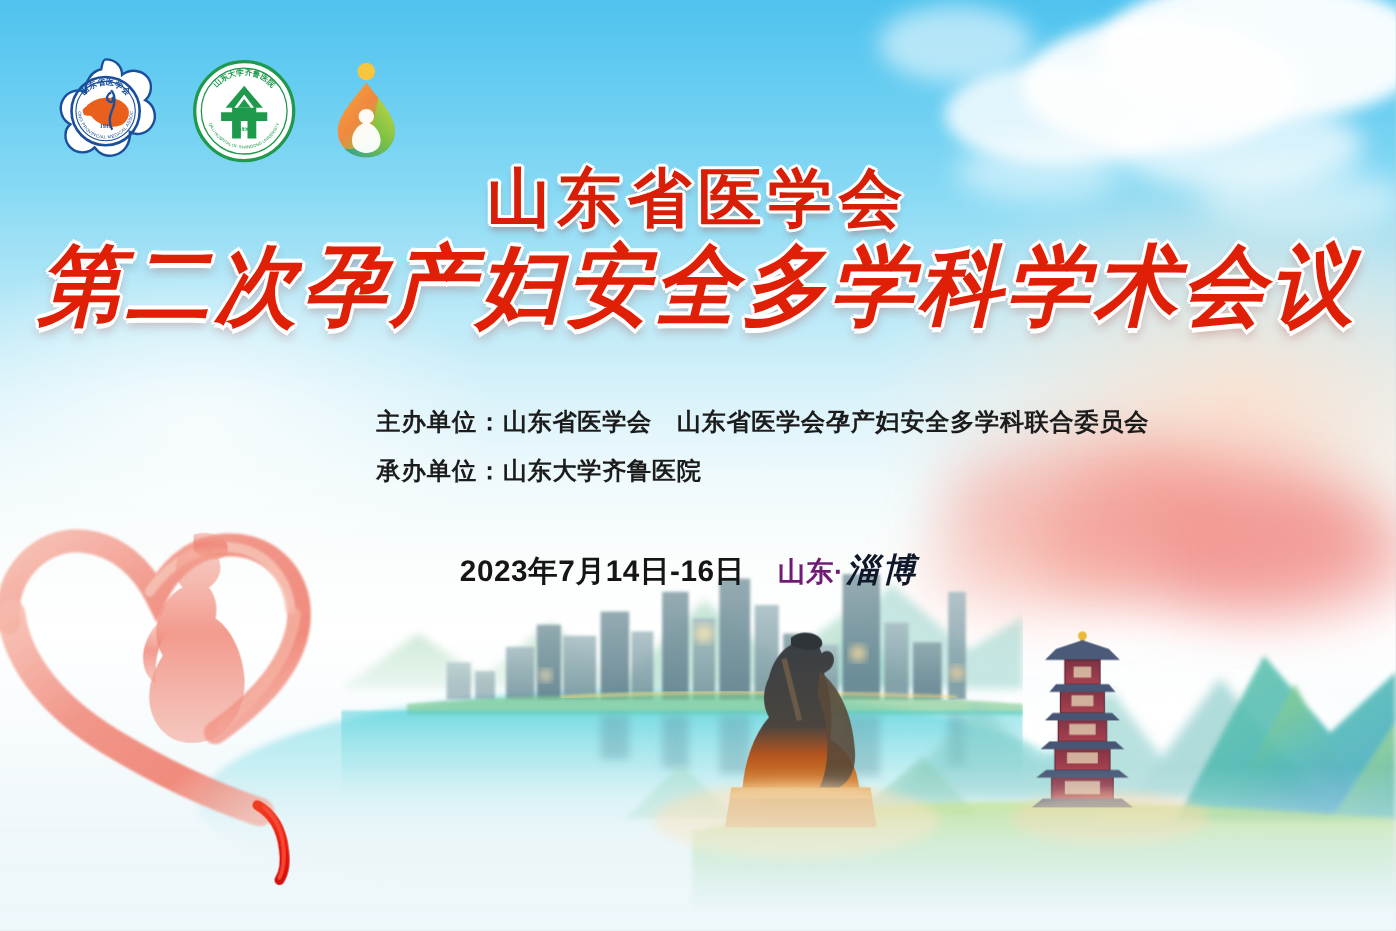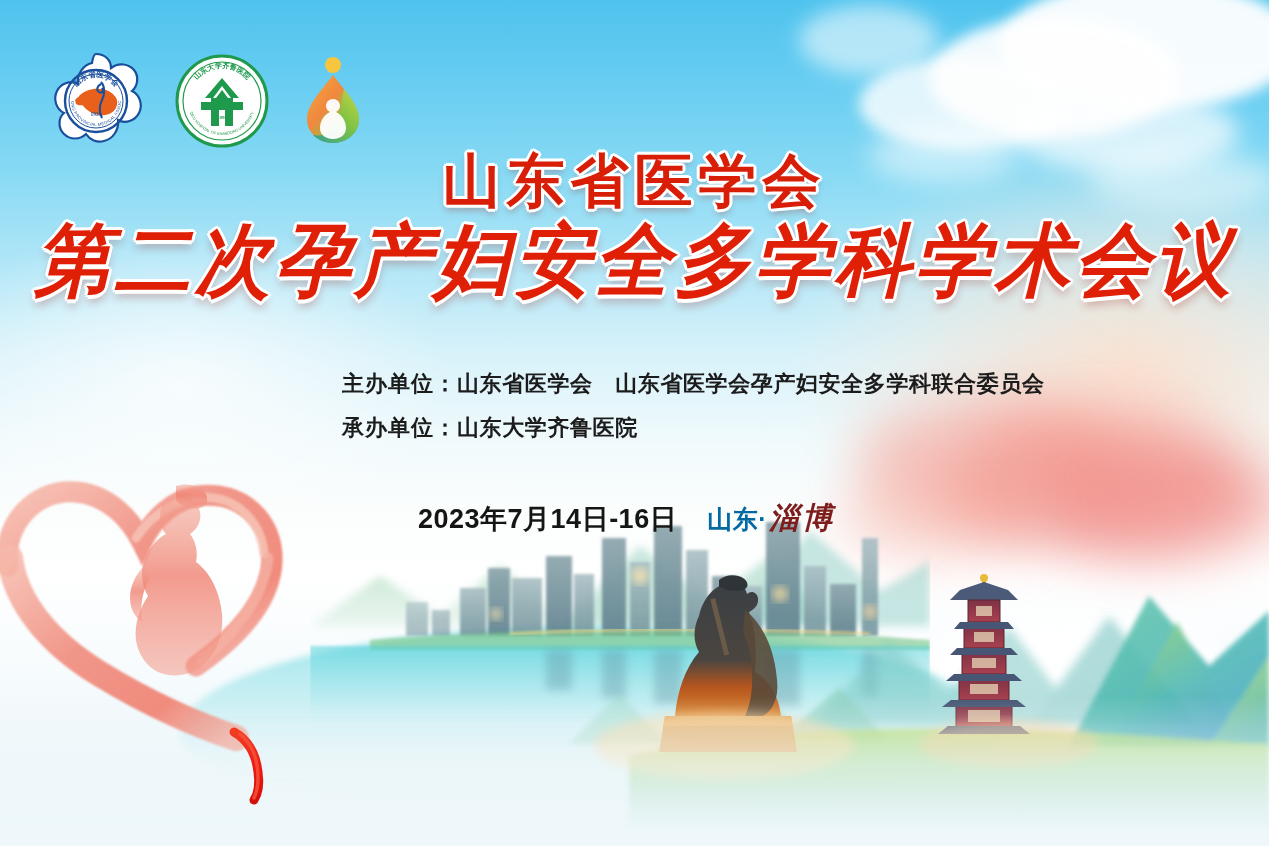--- a/index.html
+++ b/index.html
@@ -97,24 +97,24 @@
   }
   .org-label{letter-spacing:1px;}
 
   
   .dateline{
     position:absolute;left:0;right:16px;top:498px;text-align:center;z-index:25;
     display:flex;justify-content:center;align-items:baseline;gap:0;
   }
   .date-txt{font-size:27px;font-weight:bold;color:#151515;letter-spacing:.5px;}
   .date-gap{display:inline-block;width:30px;}
-  .loc-txt{font-size:25px;font-weight:bold;color:#0369a1;letter-spacing:.5px;}
+  .loc-txt{font-size:25px;font-weight:bold;color:#701a75;letter-spacing:.5px;}
   .loc-city{
     font-family:"Liberation Serif","DejaVu Serif",serif;
-    font-size:30px;font-weight:bold;font-style:italic;color:#7f1d1d;
+    font-size:30px;font-weight:bold;font-style:italic;color:#0f172a;
     letter-spacing:3px;margin-left:2px;text-align:center;
   }
 
   
   .heart-wrap{position:absolute;left:-4px;top:438px;width:330px;height:370px;z-index:20;}
 
   
   .landscape{position:absolute;right:0;bottom:0;width:760px;height:420px;z-index:12;}
   .cityscape{position:absolute;left:310px;bottom:120px;width:620px;height:300px;z-index:10;}
   .water{

